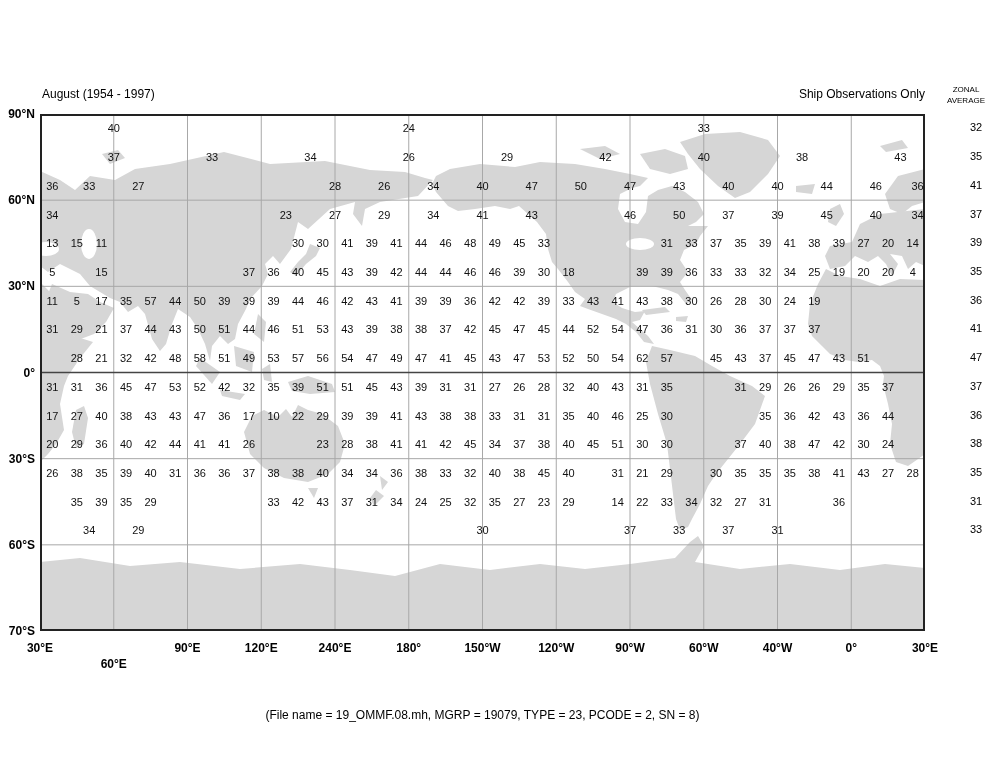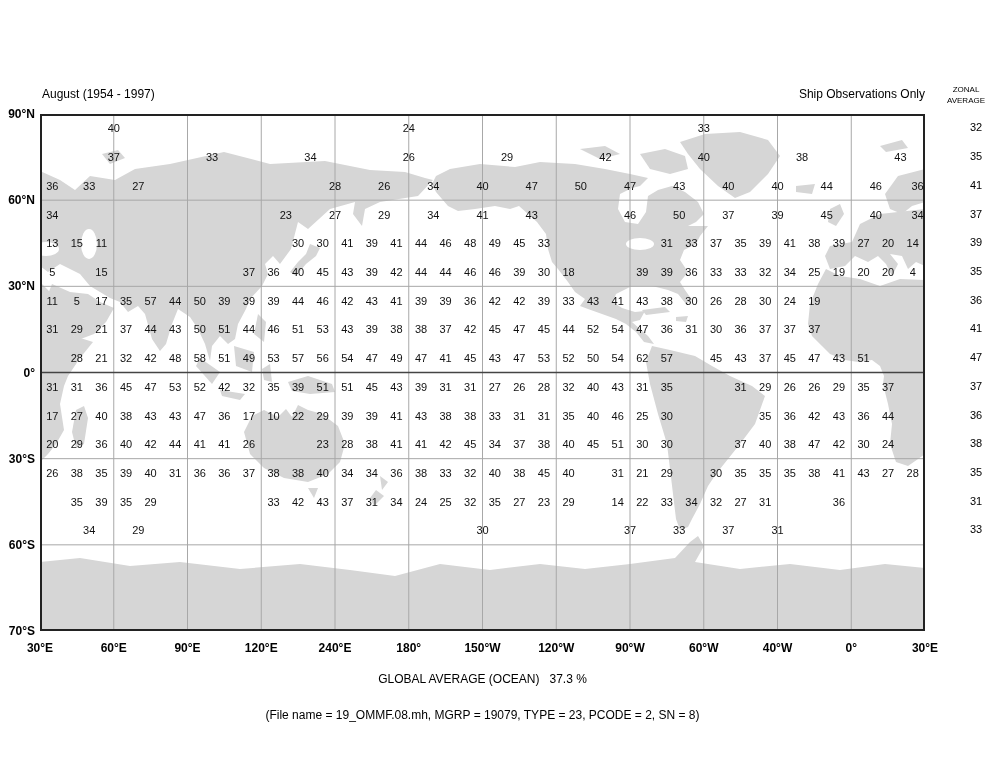--- a/index.html
+++ b/index.html
@@ -469,21 +469,21 @@
       <div class="latlab" style="top: 107px;">90°N</div>
       <div class="latlab" style="top: 193.167px;">60°N</div>
       <div class="latlab" style="top: 279.333px;">30°N</div>
       <div class="latlab" style="top: 365.5px;">0°</div>
       <div class="latlab" style="top: 451.667px;">30°S</div>
       <div class="latlab" style="top: 537.833px;">60°S</div>
       <div class="latlab" style="top: 624px;">70°S</div>
     </div>
   <div id="lon-labels">
       <div class="lonlab" style="left: 10px;">30°E</div>
-      <div class="lonlab" style="left: 83.75px;">60°E</div>
+      <div class="lonlab" style="left: 83.75px; margin-top: 16px;">60°E</div>
       <div class="lonlab" style="left: 157.5px;">90°E</div>
       <div class="lonlab" style="left: 231.25px;">120°E</div>
       <div class="lonlab" style="left: 305px;">240°E</div>
       <div class="lonlab" style="left: 378.75px;">180°</div>
       <div class="lonlab" style="left: 452.5px;">150°W</div>
       <div class="lonlab" style="left: 526.25px;">120°W</div>
       <div class="lonlab" style="left: 600px;">90°W</div>
       <div class="lonlab" style="left: 673.75px;">60°W</div>
       <div class="lonlab" style="left: 747.5px;">40°W</div>
       <div class="lonlab" style="left: 821.25px;">0°</div>
@@ -500,15 +500,14 @@
       <div class="zonalval" style="top: 322.417px;">41</div>
       <div class="zonalval" style="top: 351.139px;">47</div>
       <div class="zonalval" style="top: 379.861px;">37</div>
       <div class="zonalval" style="top: 408.583px;">36</div>
       <div class="zonalval" style="top: 437.306px;">38</div>
       <div class="zonalval" style="top: 466.028px;">35</div>
       <div class="zonalval" style="top: 494.75px;">31</div>
       <div class="zonalval" style="top: 523.472px;">33</div>
     </div>
 
-  <div class="gavg">GLOBAL AVERAGE (OCEAN)   37.3 %</div>
   <div class="fileinfo">(File name = 19_OMMF.08.mh, MGRP = 19079, TYPE = 23, PCODE = 2, SN = 8)</div>
 </div>
 
 </body></html>

